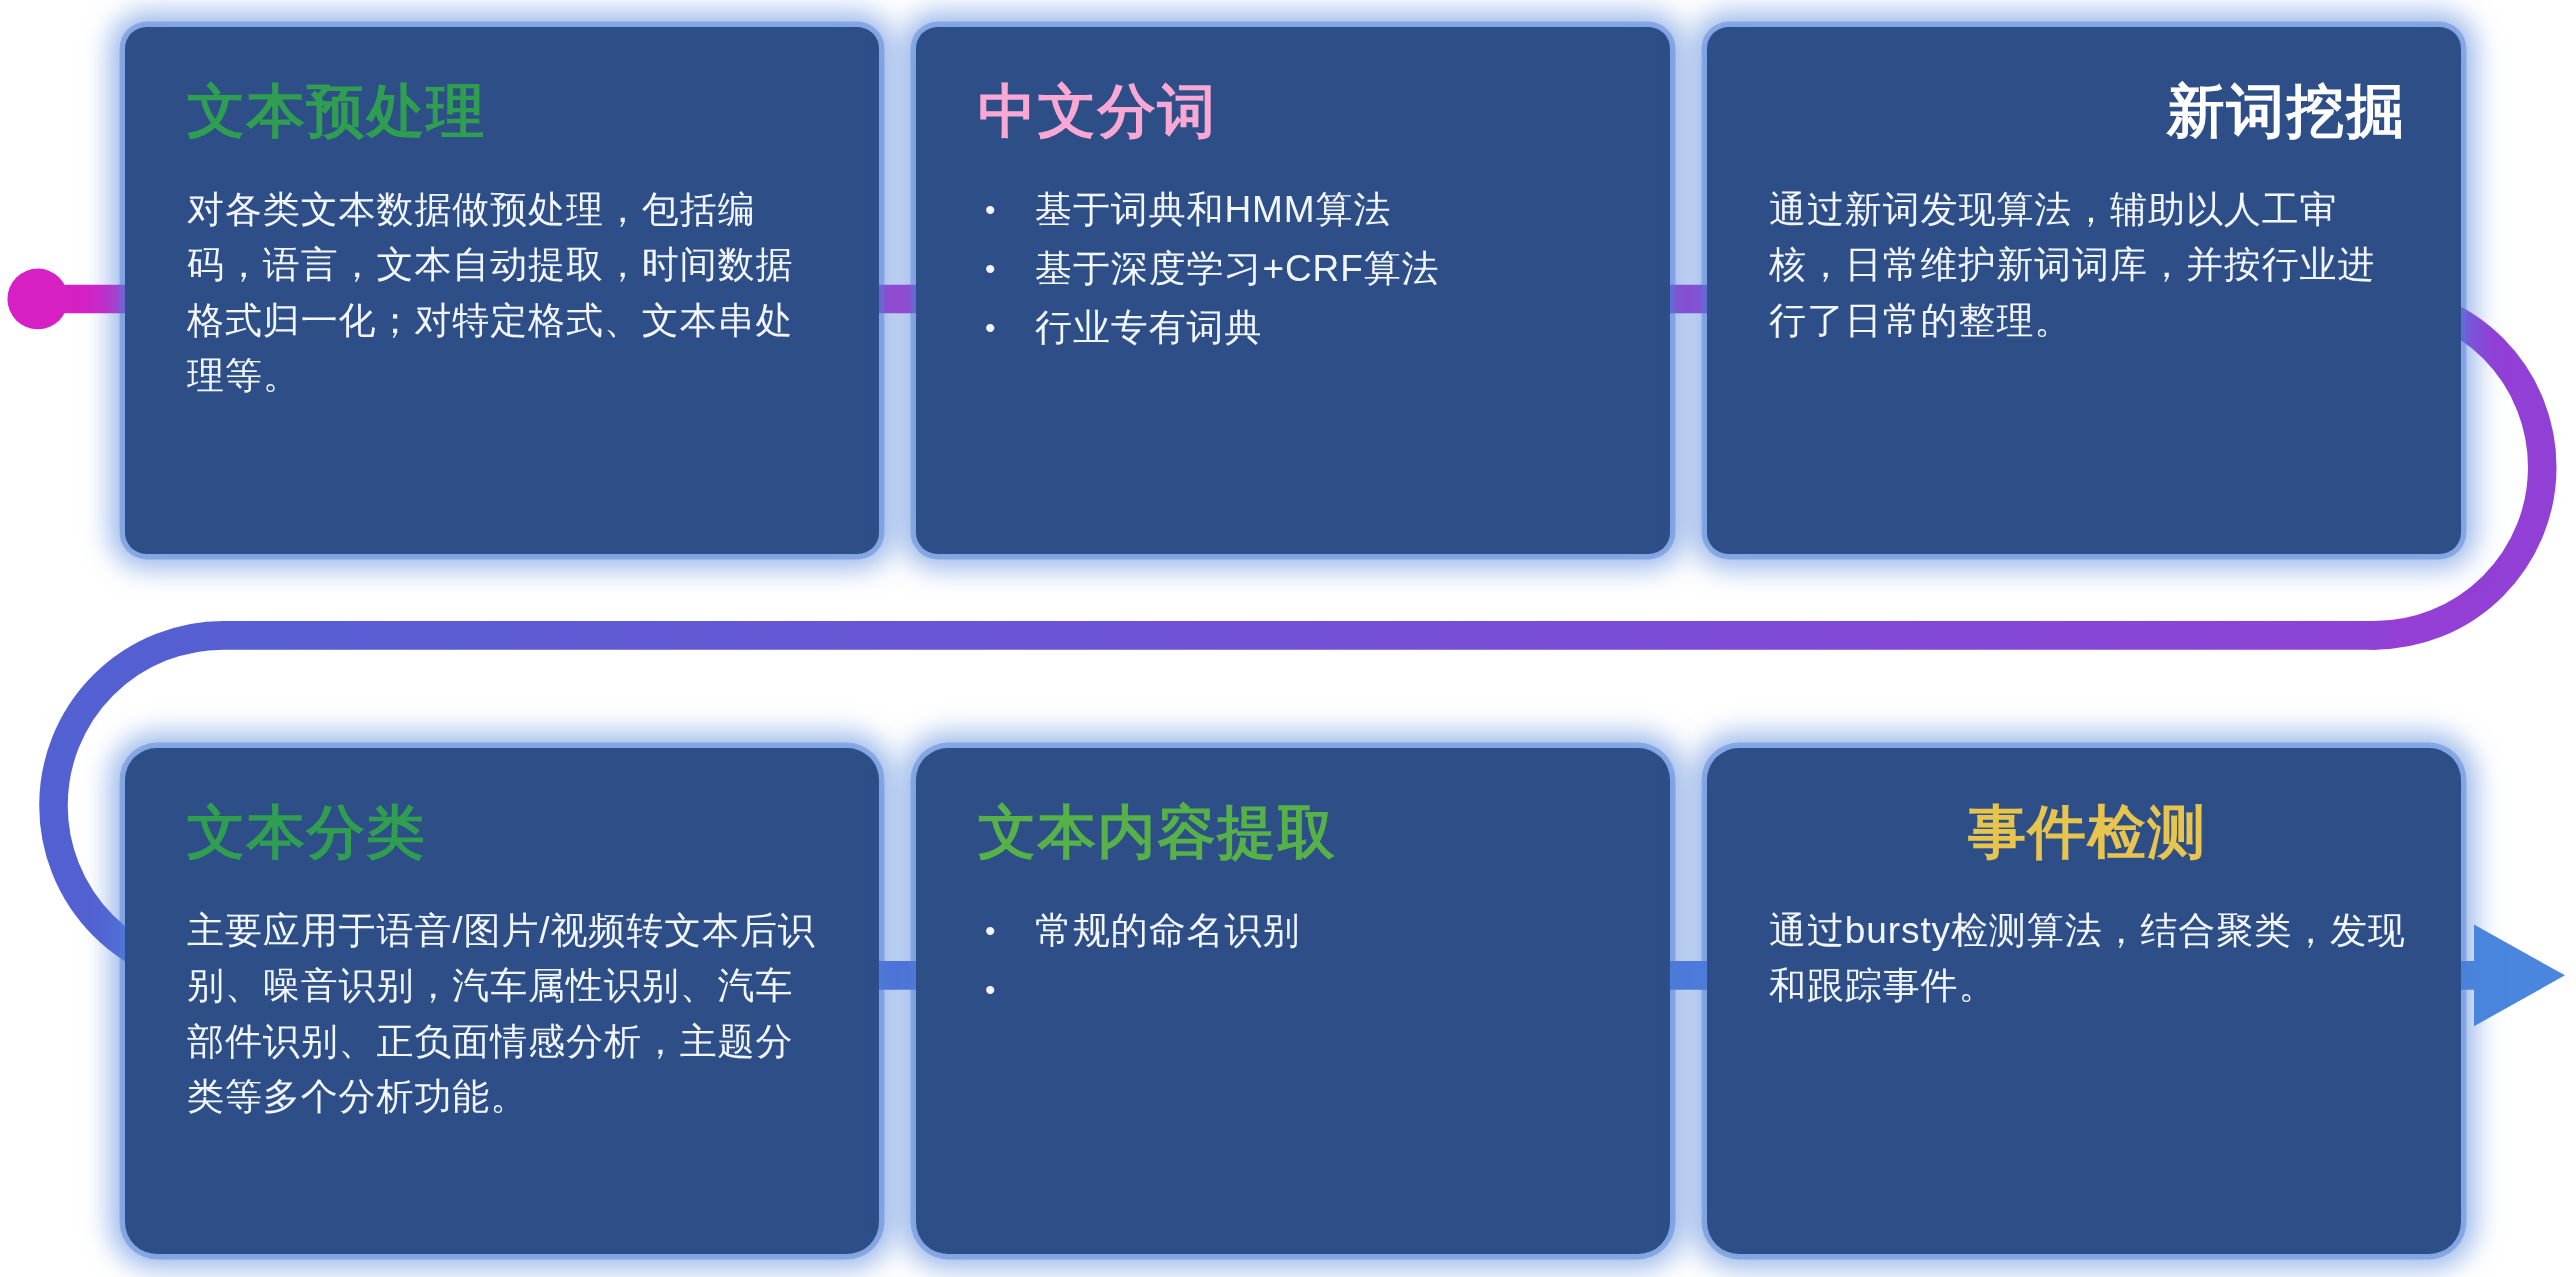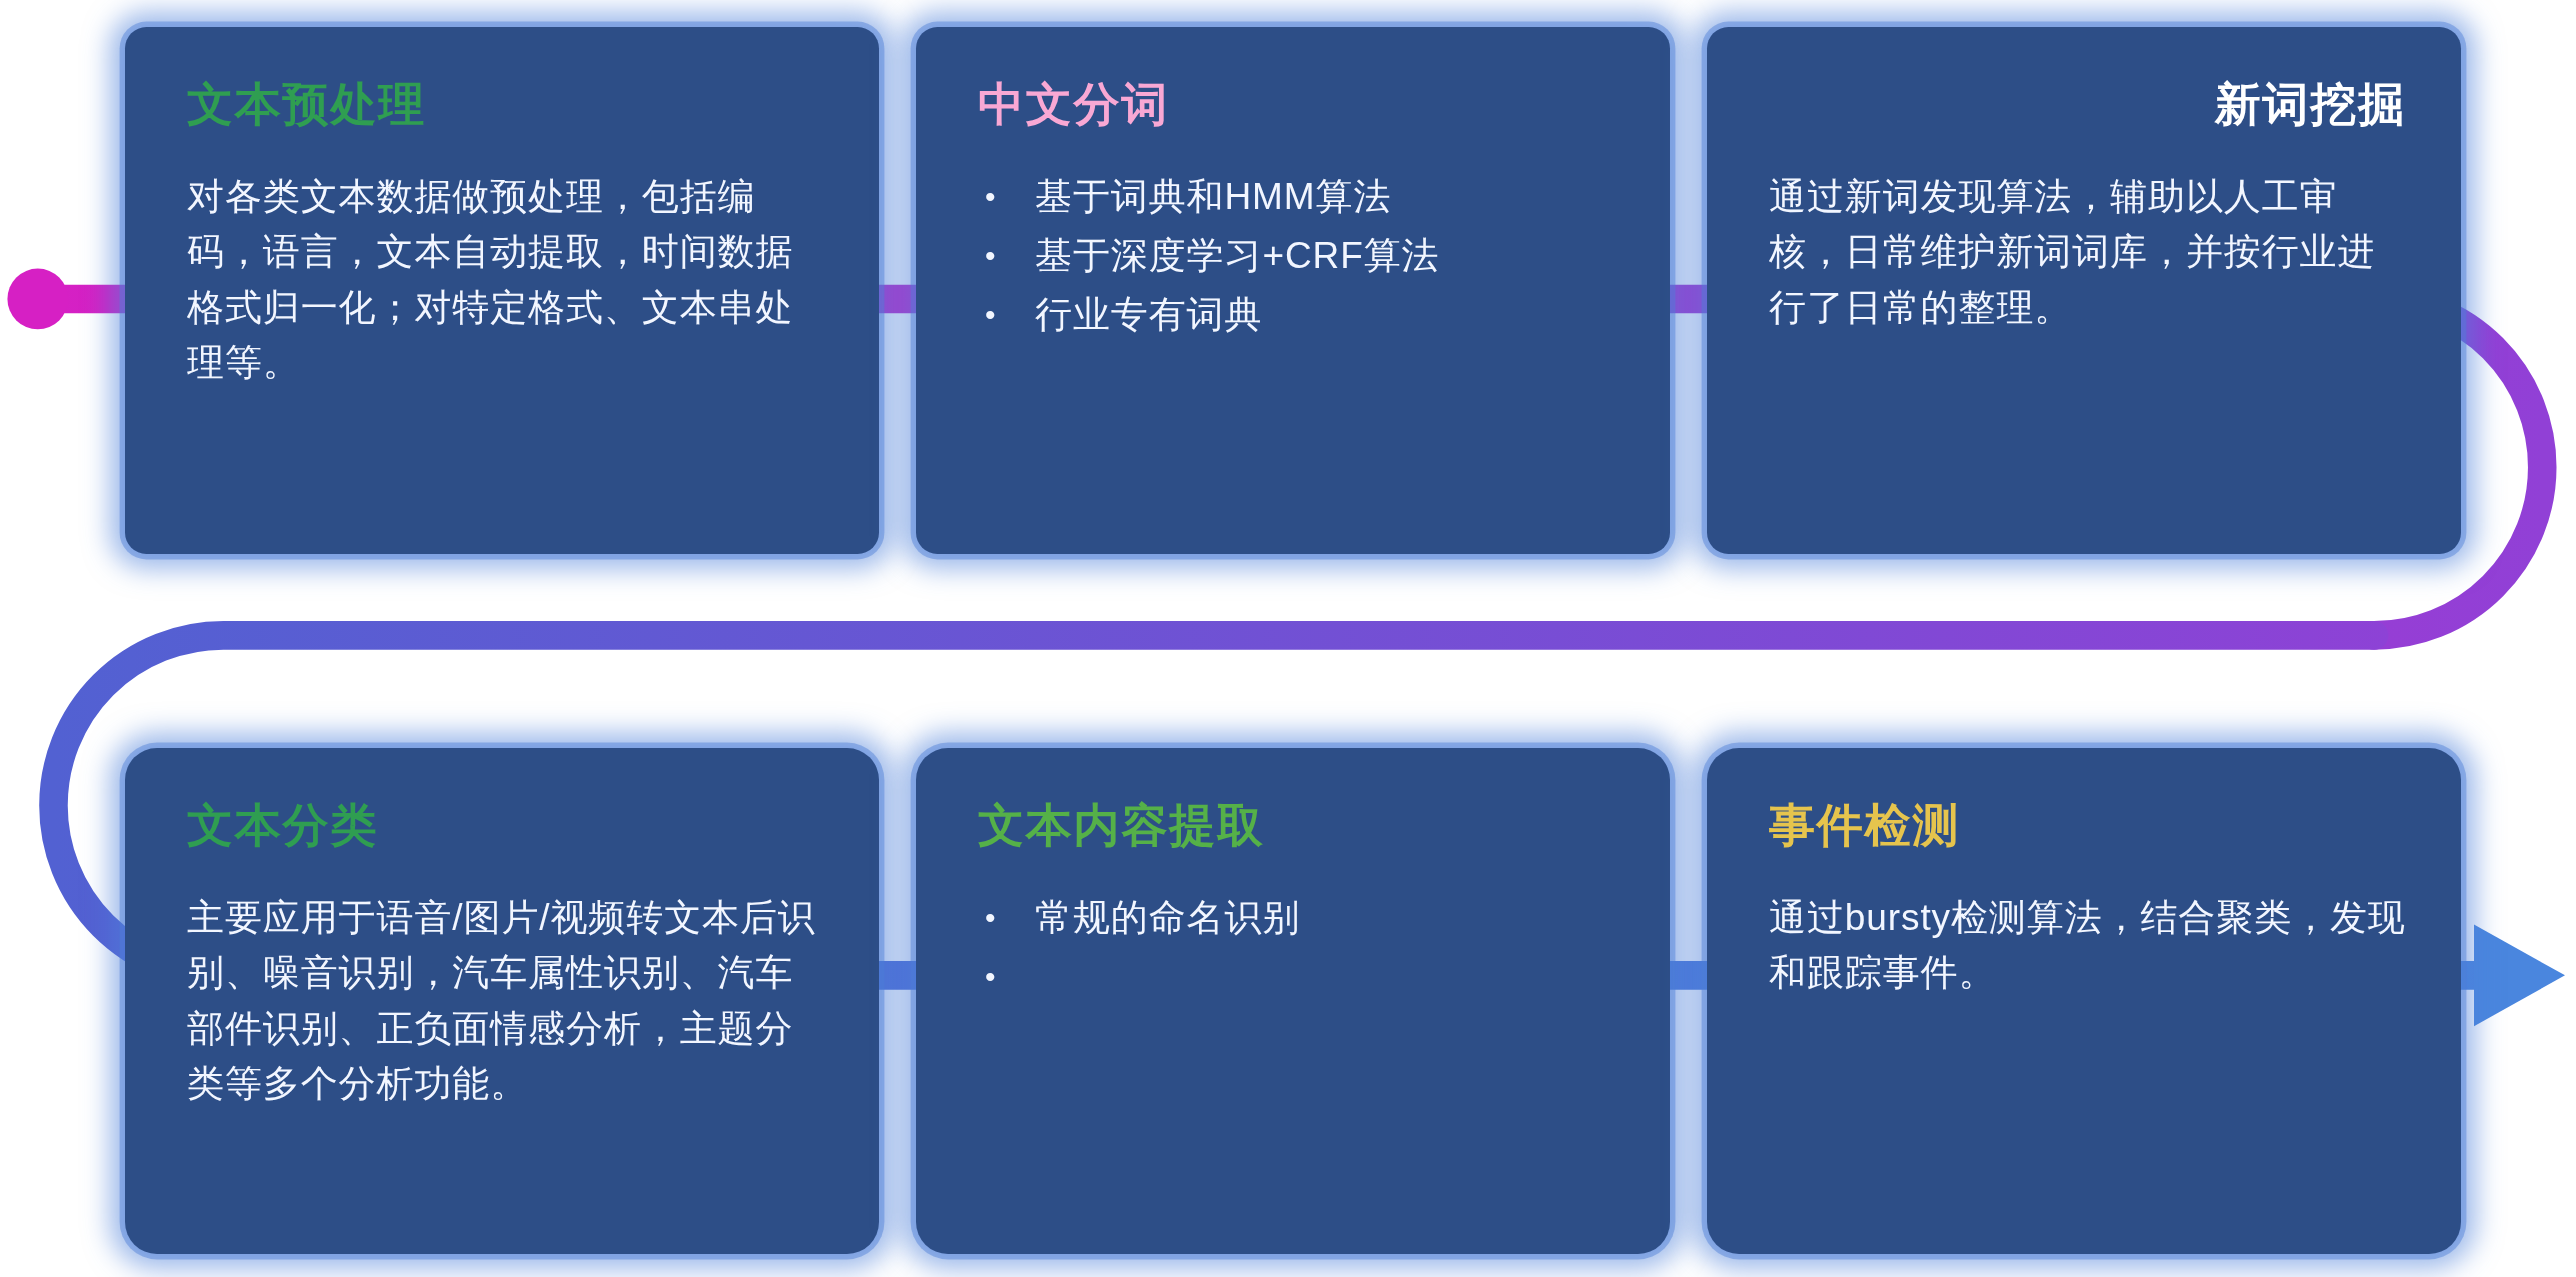--- a/index.html
+++ b/index.html
@@ -31,21 +31,21 @@
     background: #2d4e87;
     border-radius: 21.4px;
     padding: 52px 55px 45px 62px;
     box-shadow: 0 0 0 5.4px rgba(77, 127, 216, 0.45),
                 0 0 27px 14.3px rgba(77, 127, 216, 0.55);
   }
   .row-top .card { height: 527px; }
   .row-bottom .card { height: 506px; border-radius: 32px; }
   .card-title {
     margin: 0 0 39px 0;
-    font-size: 46px;
+    font-size: 58px;
     font-weight: 700;
     letter-spacing: 1.8px;
     line-height: 1.1;
   }
   .card-body {
     margin: 0;
     font-size: 37px;
     line-height: 1.5;
     color: #f2f6ff;
     letter-spacing: 0.9px;
@@ -147,20 +147,20 @@
           <span class="bullet-dot">•</span>
           <span>常规的命名识别</span>
         </li>
         <li>
           <span class="bullet-dot">•</span>
         </li>
       </ul>
     </section>
 
     <section class="card">
-      <h2 class="card-title" style="color: rgb(230, 196, 77);">事件检测</h2>
+      <h2 class="card-title" style="color: rgb(230, 196, 77); text-align: center;">事件检测</h2>
       <p class="card-body">通过bursty检测算法，结合聚类，发现和跟踪事件。</p>
     </section>
 
   </div>
 
 </div>
 
 
 </body></html>

